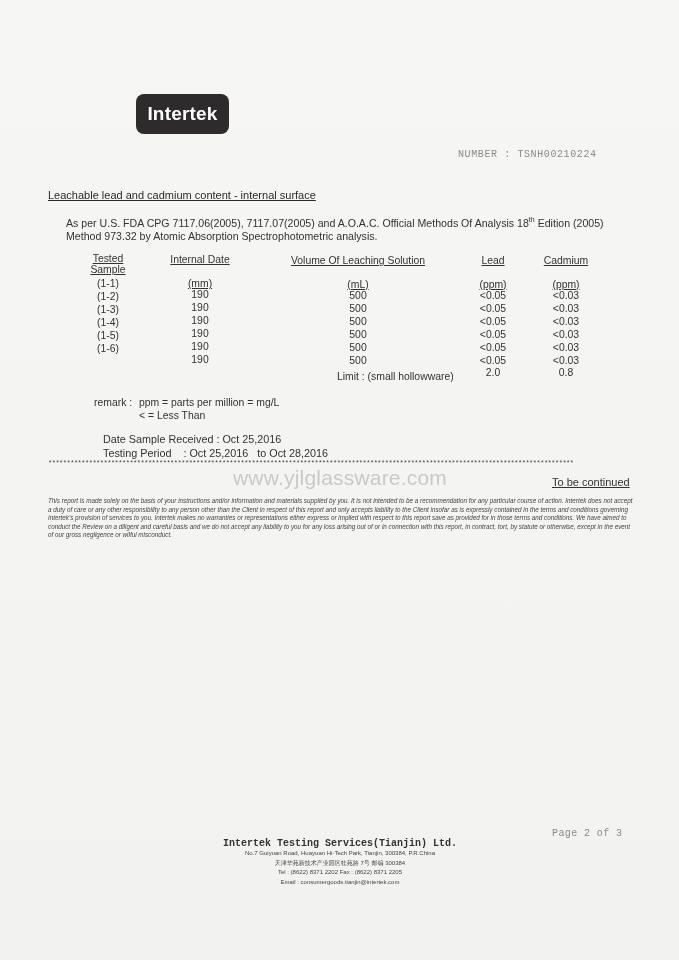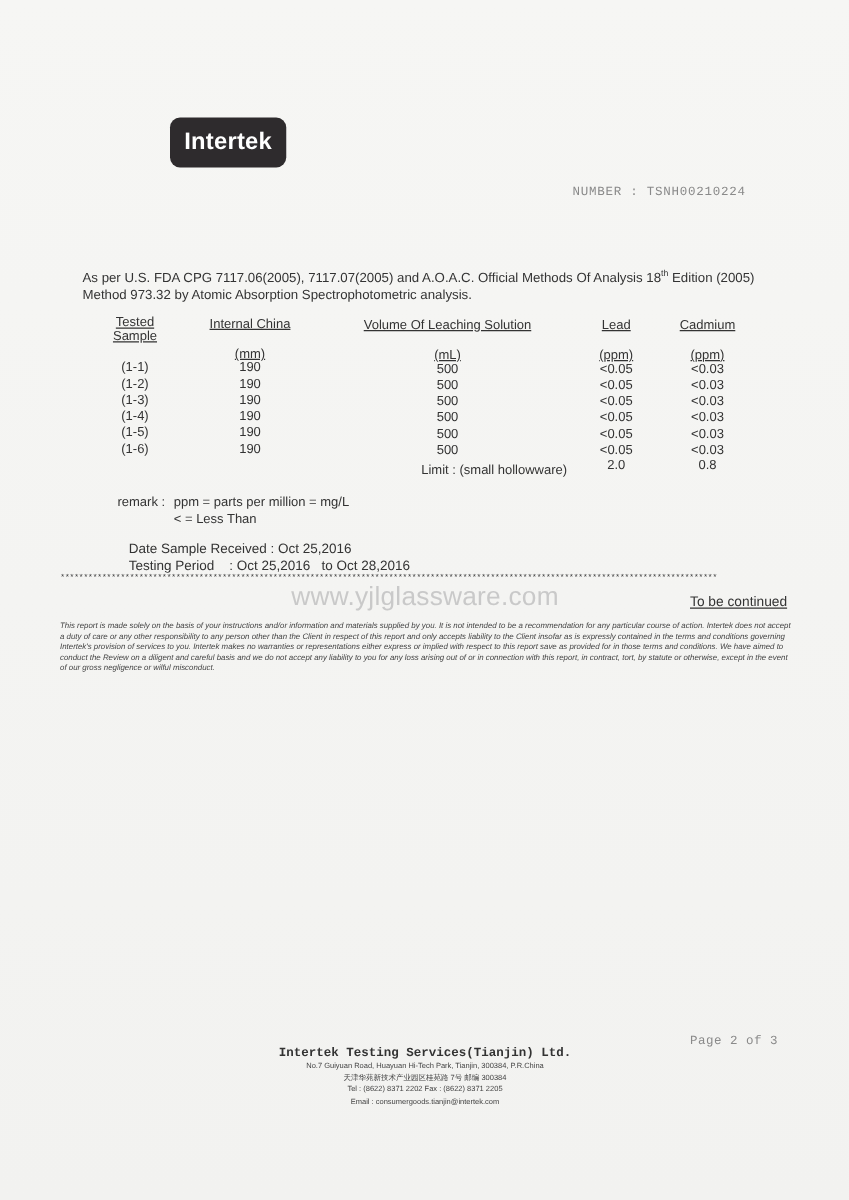--- a/index.html
+++ b/index.html
@@ -55,39 +55,40 @@
   .footer .ln { font-size: 6px; line-height: 9.5px; }
 </style>
 </head>
 <body>
 
 <div class="page">
 
   <div class="logo">Intertek</div>
   <div class="number">NUMBER : TSNH00210224</div>
 
+  <div class="section-title">Leachable lead and cadmium content - internal surface</div>
   <div class="method">
     <span>As per U.S. FDA CPG 7117.06(2005), 7117.07(2005) and A.O.A.C. Official Methods Of Analysis 18</span><sup>th</sup><span> Edition (2005) Method 973.32 by Atomic Absorption Spectrophotometric analysis.</span>
   </div>
 
   <div class="col" style="left:86px; top:253px; width:44px;">
     <div class="hdr">Tested</div>
     <div class="hdr">Sample</div>
-    <div class="rows" style="margin-top:14px;">
+    <div class="rows" style="margin-top:3px;">
       <div>(1-1)</div>
       <div>(1-2)</div>
       <div>(1-3)</div>
       <div>(1-4)</div>
       <div>(1-5)</div>
       <div>(1-6)</div>
     </div>
   </div>
 
   <div class="col" style="left:160px; top:254px; width:80px;">
-    <div class="hdr">Internal China</div>
+    <div class="hdr">Internal Date</div>
     <div class="hdr" style="margin-top:13px;">(mm)</div>
     <div class="rows">
       <div>190</div>
       <div>190</div>
       <div>190</div>
       <div>190</div>
       <div>190</div>
       <div>190</div>
     </div>
   </div>

